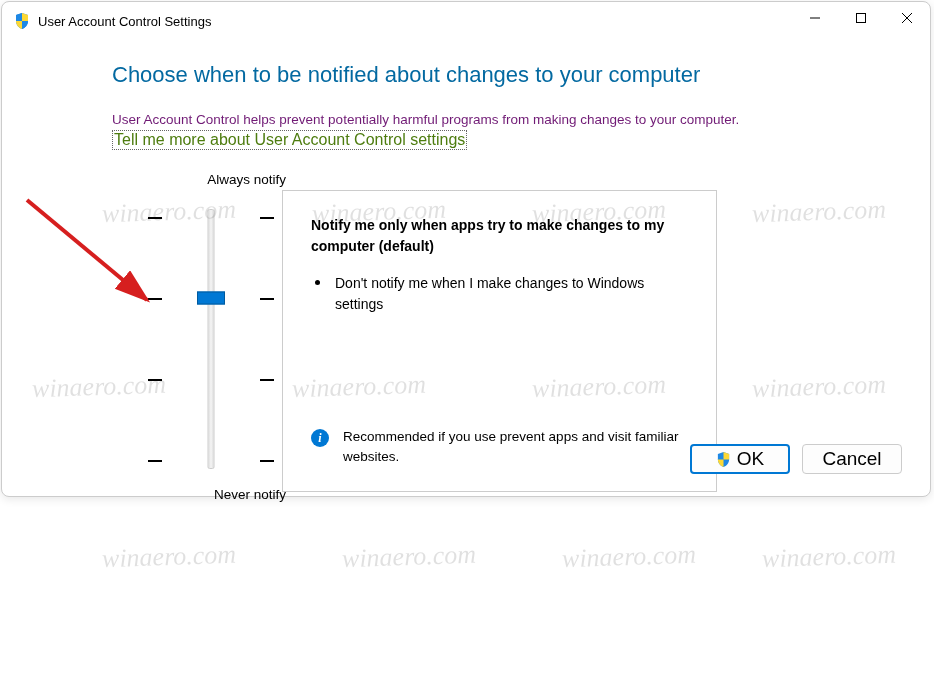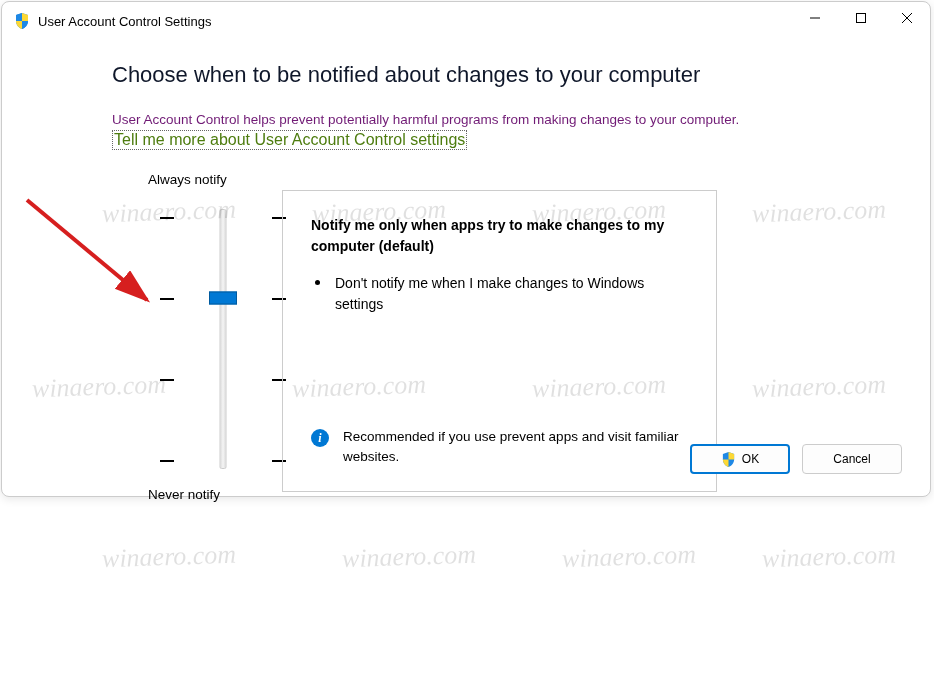--- a/index.html
+++ b/index.html
@@ -7,46 +7,46 @@
     .window { width:930px; height:496px; border:1px solid #ccc; border-radius:8px; background:#fff; position:relative; margin:1px; box-shadow:0 2px 10px rgba(0,0,0,.1); }
 
     .titlebar { height:38px; display:flex; align-items:center; padding-left:12px; }
     .titlebar .shield { width:16px; height:16px; margin-right:8px; }
     .titlebar .title { font-size:13px; color:#000; }
     .win-controls { position:absolute; top:0; right:0; display:flex; }
     .win-btn { width:46px; height:32px; display:flex; align-items:center; justify-content:center; }
     .win-btn svg { stroke:#000; stroke-width:1; fill:none; }
 
     .content { padding:22px 60px 0 110px; }
-    .heading { color:#0f172a; font-size:22px; font-weight:400; margin-bottom:22px; }
+    .heading { color:#0369a1; font-size:22px; font-weight:400; margin-bottom:22px; }
     .desc { font-size:13.5px; color:#701a75; line-height:1.5; }
     .link { color:#4d7c0f; text-decoration:none; border:1px dotted #666; padding:0 1px; display:inline-block; }
 
     .body-area { position:relative; margin-top:22px; height:380px; }
 
-    .slider-wrap { position:absolute; left:36px; top:0; width:150px; text-align:left; }
+    .slider-wrap { position:absolute; left:24px; top:0; width:150px; text-align:right; }
     .label-top { font-size:13.5px; margin-bottom:12px; }
     .label-bot { font-size:13.5px; margin-top:8px; }
     .track-outer { position:relative; height:280px; margin:6px auto; width:150px; }
     .track { position:absolute; left:50%; transform:translateX(-50%); top:10px; bottom:10px; width:7px; background:linear-gradient(to right,#ddd,#f5f5f5,#ddd); border:1px solid #ccc; border-radius:2px; }
     .tick { position:absolute; width:150px; left:0; height:2px; }
     .tick span.l { position:absolute; left:12px; width:14px; height:2px; background:#000; top:0; }
     .tick span.r { position:absolute; right:12px; width:14px; height:2px; background:#000; top:0; }
     .thumb { position:absolute; left:50%; transform:translate(-50%,-50%); width:28px; height:13px; background:#0078d4; border:1px solid #005a9e; cursor:pointer; }
 
     .panel { position:absolute; left:170px; top:18px; width:435px; height:302px; border:1px solid #ccc; padding:24px 28px; }
     .panel-title { font-weight:600; font-size:14px; line-height:1.5; margin-bottom:16px; }
     .panel ul { list-style:none; }
     .panel li { position:relative; padding-left:24px; font-size:14px; line-height:1.5; }
     .panel li::before { content:""; position:absolute; left:4px; top:7px; width:5px; height:5px; background:#000; border-radius:50%; }
     .rec-row { position:absolute; bottom:24px; left:28px; right:28px; display:flex; gap:14px; font-size:13.5px; line-height:1.5; }
     .info-icon { width:18px; height:18px; border-radius:50%; background:#0078d4; color:#fff; font-weight:bold; font-size:12px; display:flex; align-items:center; justify-content:center; flex-shrink:0; margin-top:2px; font-style:italic; font-family:Georgia,serif; }
 
     .footer { position:absolute; bottom:22px; right:28px; display:flex; gap:12px; }
-    .btn { min-width:100px; height:30px; border:1px solid #ccc; border-radius:4px; background:#fdfdfd; font-size:12px; display:flex; align-items:center; justify-content:center; gap:6px; cursor:pointer; padding:0 18px; }
+    .btn { min-width:100px; height:30px; border:1px solid #ccc; border-radius:4px; background:#fdfdfd; font-size:19px; display:flex; align-items:center; justify-content:center; gap:6px; cursor:pointer; padding:0 18px; }
     .btn.primary { border:2px solid #0078d4; }
     .btn .mini-shield { width:15px; height:15px; }
 
     .arrow { position:absolute; left:15px; top:188px; pointer-events:none; }
 
     .watermark { position:absolute; color:rgba(0,0,0,.12); font-size:26px; font-style:italic; font-family:Georgia,serif; pointer-events:none; transform:rotate(-2deg); user-select:none; }
   </style>
 </head>
 <body>
 

